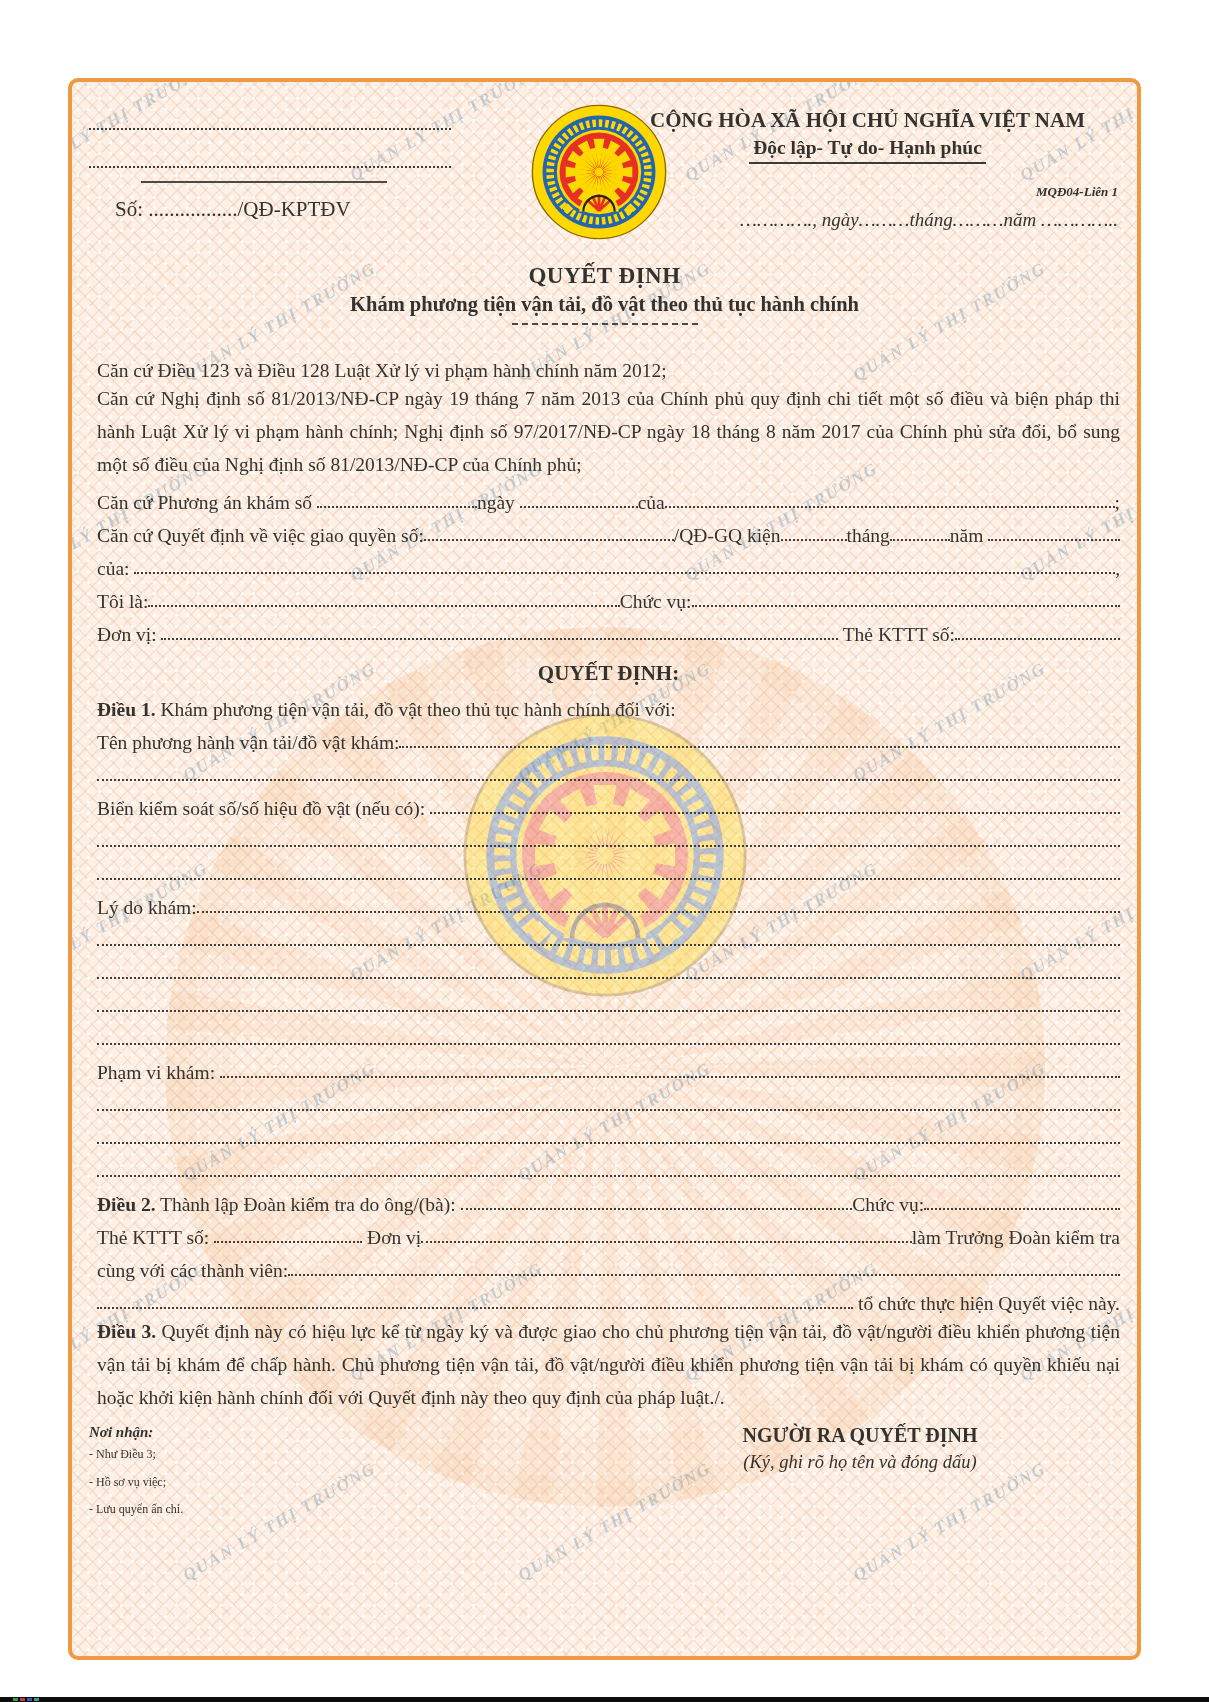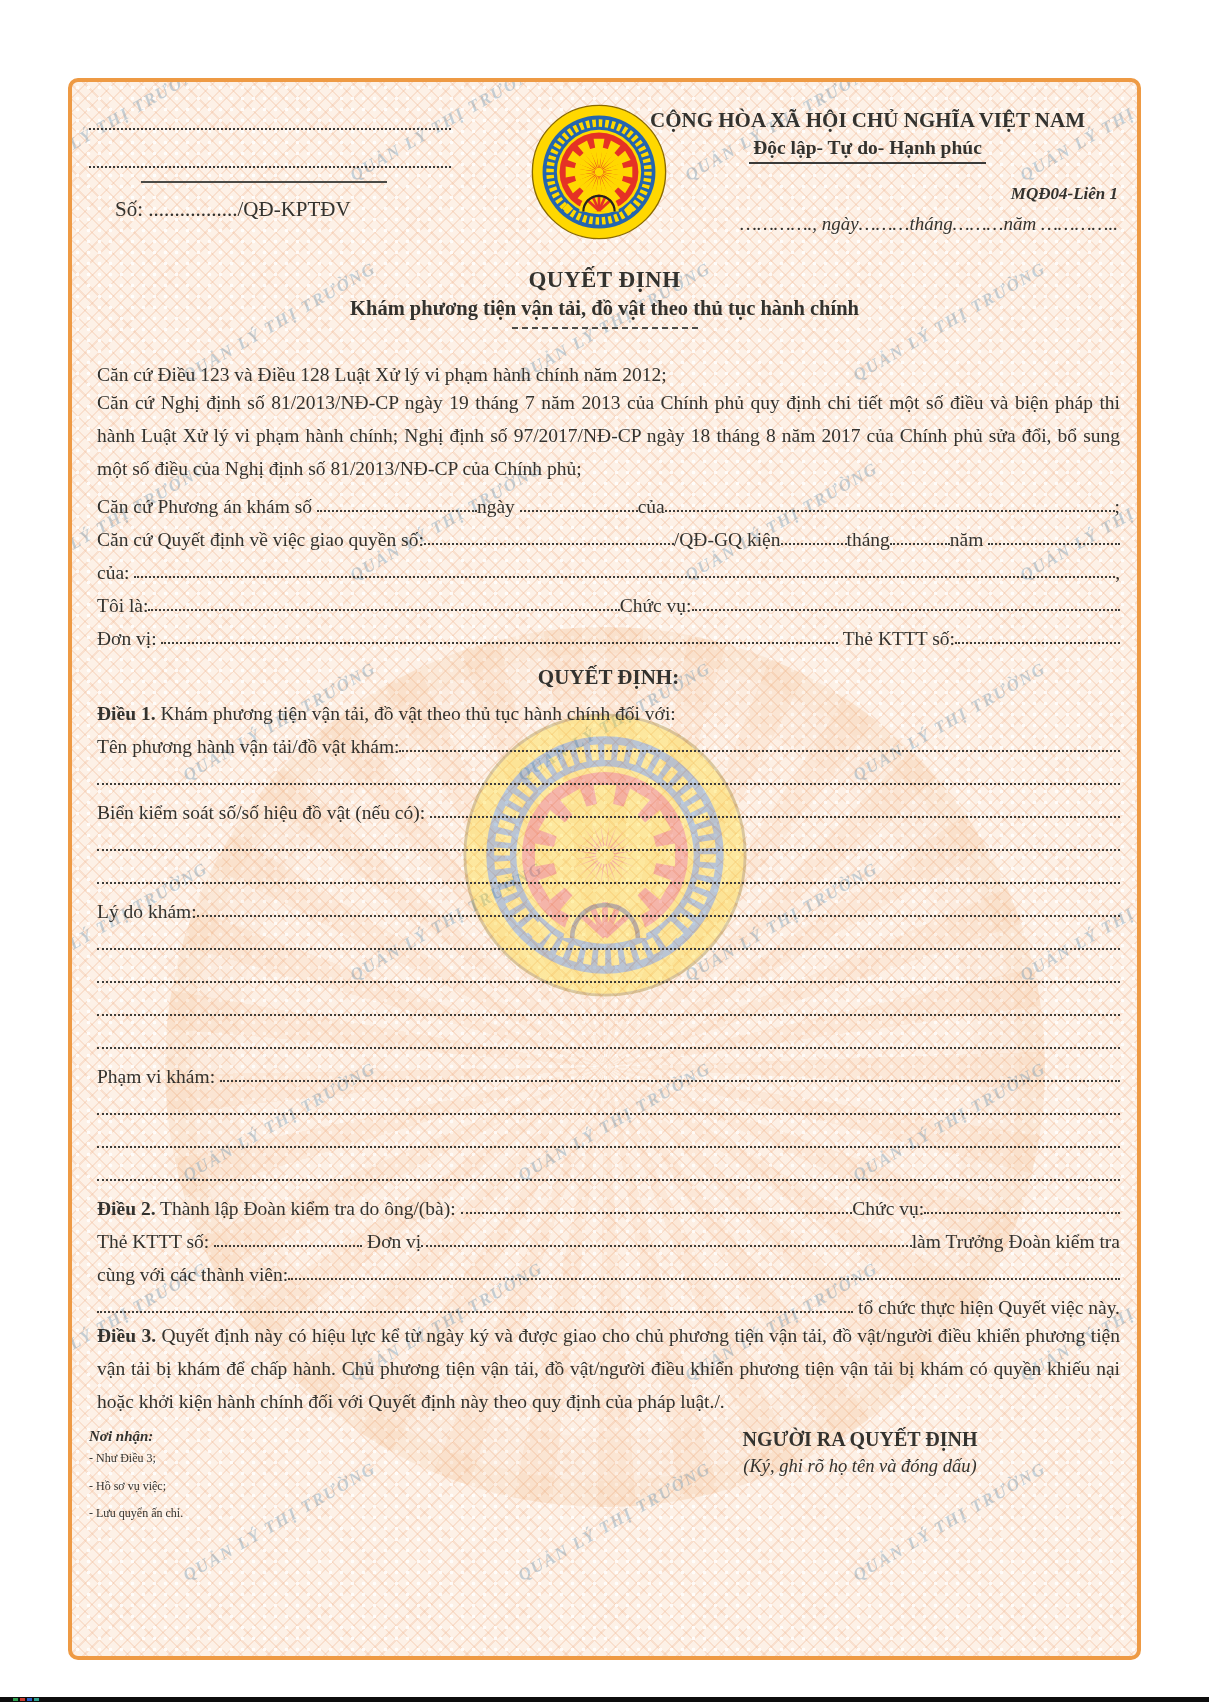--- a/index.html
+++ b/index.html
@@ -34,21 +34,21 @@
   .hl-dot{border-bottom:2.6px dotted #3b3b39;height:0;}
   .hl-dot.first{margin-top:46px;}
   .hl-dot.second{margin-top:36px;}
   .hl-rule{width:246px;height:2px;background:#4a4a46;margin:13px 0 0 52px;}
   .so-line{margin-top:14px;padding-left:26px;font-size:21px;}
   .emblem-wrap{position:absolute;left:459px;top:22px;width:136px;height:136px;}
   .header-right{margin-left:auto;width:505px;text-align:center;padding-top:26px;}
   .nation{font-weight:bold;font-size:21px;white-space:nowrap;}
   .motto{display:inline-block;font-weight:bold;font-size:19.5px;margin-top:4px;
     border-bottom:2px solid #3b3b39;padding:0 4px 3px 4px;}
-  .form-code{text-align:right;font-weight:bold;font-style:italic;font-size:17px;margin-top:20px;padding-right:2px;}
+  .form-code{text-align:right;font-weight:bold;font-style:italic;font-size:13px;margin-top:20px;padding-right:2px;}
   .date-line{text-align:right;font-style:italic;font-size:19px;margin-top:9px;padding-right:2px;}
 
   
   .title-block{text-align:center;margin-top:32px;}
   .doc-title{font-weight:bold;font-size:23px;letter-spacing:.5px;}
   .doc-subtitle{font-weight:bold;font-size:20.5px;margin-top:4px;}
   .title-rule{width:186px;border-bottom:2.6px dashed #4a4a46;margin:7px auto 0 auto;}
 
   
   .docbody{padding:24px 17px 0 17px;font-size:19.5px;margin-left:8px;}

